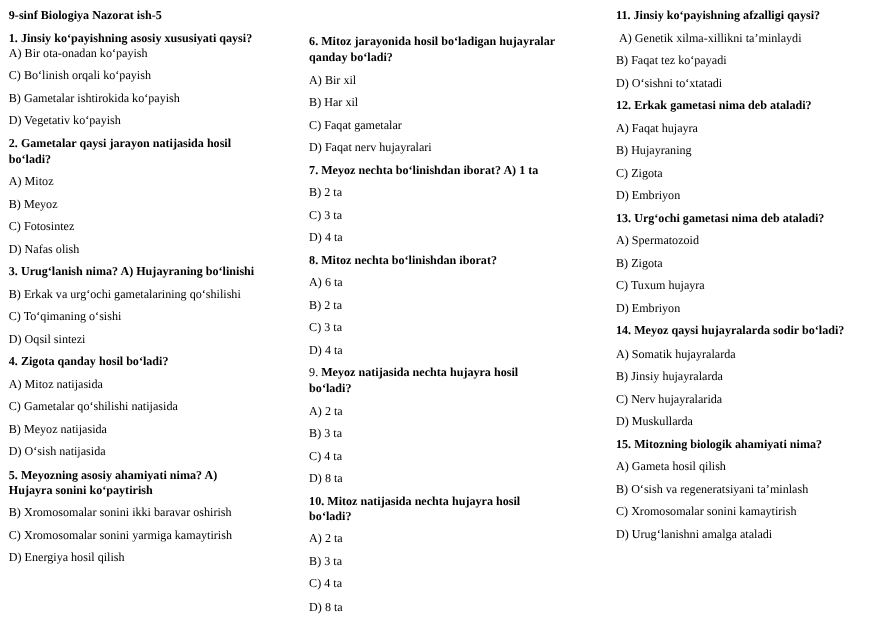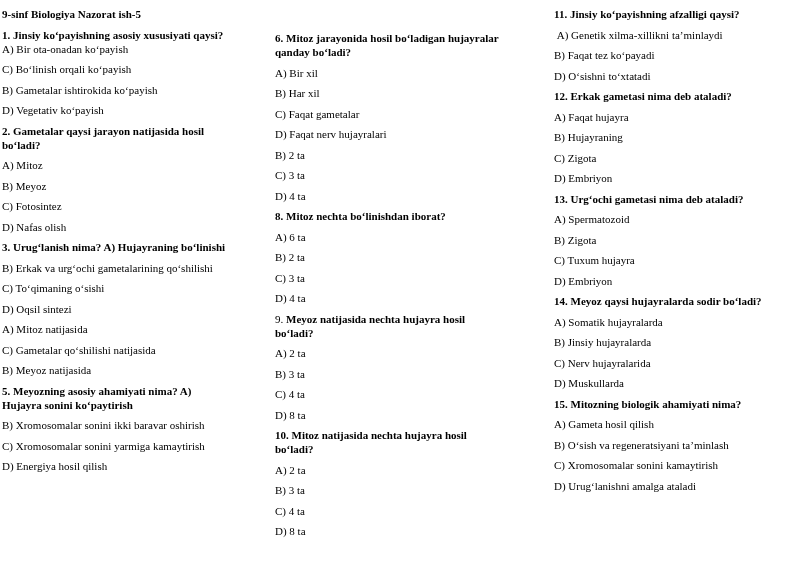--- a/index.html
+++ b/index.html
@@ -11,21 +11,21 @@
     width: 800px;
     height: 565px;
     overflow: hidden;
     color: #000000;
     font-family: "Liberation Serif", serif;
     font-size: 11px;
   }
   .page {
     display: flex;
     box-sizing: border-box;
-    padding: 7px 0 0 2px;
+    padding: 7px 0 0 8px;
     width: 800px;
   }
   .col { flex: 0 0 auto; }
   .col-1 { width: 262px; margin-right: 11px; }
   .col-2 { width: 262px; margin-right: 11px; margin-top: 24px; }
   .col-3 { width: 246px; margin-left: 6px; }
   p {
     margin: 0 0 6.5px 0;
     line-height: 14px;
     white-space: pre-wrap;
@@ -62,23 +62,25 @@
         </div>
 
   <div class="q">
     <p class="qp"><span class="pre"></span><span class="bold">3. Urug‘lanish nima? A) Hujayraning bo‘linishi</span><span class="tail"></span></p>
   <p class="op">B) Erkak va urg‘ochi gametalarining qo‘shilishi</p>
           <p class="op">C) To‘qimaning o‘sishi</p>
           <p class="op">D) Oqsil sintezi</p>
         </div>
 
   <div class="q">
+    <p class="qp"><span class="pre"></span><span class="bold">4. Zigota qanday hosil bo‘ladi?</span><span class="tail"></span></p>
   <p class="op">A) Mitoz natijasida</p>
           <p class="op">C) Gametalar qo‘shilishi natijasida</p>
           <p class="op">B) Meyoz natijasida</p>
+          <p class="op">D) O‘sish natijasida</p>
         </div>
 
   <div class="q">
     <p class="qp"><span class="pre"></span><span class="bold">5. Meyozning asosiy ahamiyati nima? A)
 Hujayra sonini ko‘paytirish</span><span class="tail"></span></p>
   <p class="op">B) Xromosomalar sonini ikki baravar oshirish</p>
           <p class="op">C) Xromosomalar sonini yarmiga kamaytirish</p>
           <p class="op">D) Energiya hosil qilish</p>
         </div>
 </div>
@@ -88,20 +90,21 @@
   <div class="q">
     <p class="qp"><span class="pre"></span><span class="bold">6. Mitoz jarayonida hosil bo‘ladigan hujayralar
 qanday bo‘ladi?</span><span class="tail"></span></p>
   <p class="op">A) Bir xil</p>
           <p class="op">B) Har xil</p>
           <p class="op">C) Faqat gametalar</p>
           <p class="op">D) Faqat nerv hujayralari</p>
         </div>
 
   <div class="q">
+    <p class="qp"><span class="pre"></span><span class="bold">7. Meyoz nechta bo‘linishdan iborat? A) 1 ta</span><span class="tail"></span></p>
   <p class="op">B) 2 ta</p>
           <p class="op">C) 3 ta</p>
           <p class="op">D) 4 ta</p>
         </div>
 
   <div class="q">
     <p class="qp"><span class="pre"></span><span class="bold">8. Mitoz nechta bo‘linishdan iborat?</span><span class="tail"></span></p>
   <p class="op">A) 6 ta</p>
           <p class="op">B) 2 ta</p>
           <p class="op">C) 3 ta</p>

